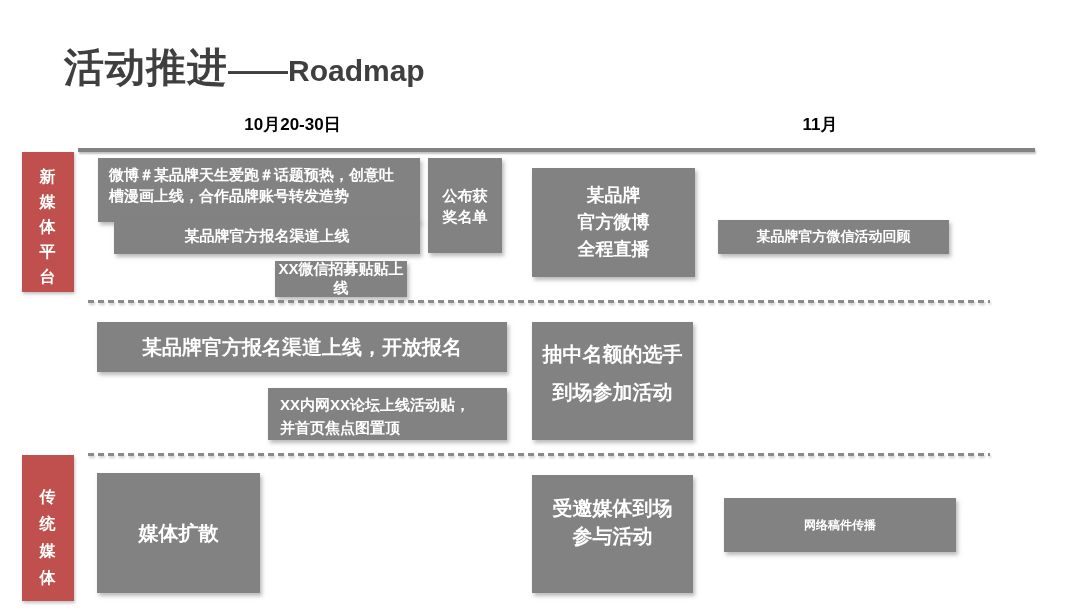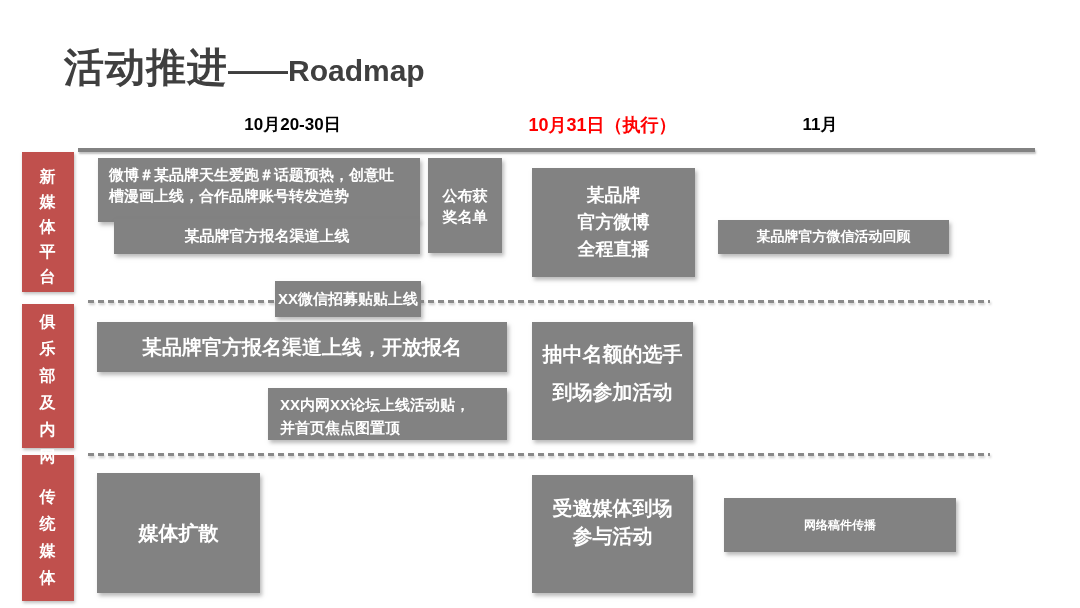--- a/index.html
+++ b/index.html
@@ -42,53 +42,49 @@
   .rlabel2 .vtext{line-height:27px;}
   .rlabel3{top:455px;height:146px;padding-top:28px;z-index:1;}
   .rlabel3 .vtext{line-height:27px;}
   
   .gbox{position:absolute;background:var(--box_gray);color:#fff;font-weight:bold;box-sizing:border-box;
     box-shadow:2px 3px 4px rgba(130,130,130,.55);z-index:2;}
   .center{display:flex;align-items:center;justify-content:center;text-align:center;}
   .pre{white-space:pre-line;}
   .b-weibo-topic{left:98px;top:158px;width:322px;height:64px;font-size:15px;line-height:21px;padding:6px 11px;}
   .b-wechat-post{left:114px;top:219px;width:306px;height:35px;font-size:15px;}
-  .b-wechat-recruit{left:275px;top:261px;width:146px;height:36px;font-size:15px;margin-top:20px;}
+  .b-wechat-recruit{left:275px;top:261px;width:132px;height:36px;font-size:15px;}
   .b-winners{left:428px;top:158px;width:74px;height:95px;font-size:15px;line-height:21px;}
   .b-weibo-live{left:532px;top:168px;width:163px;height:109px;font-size:18px;line-height:27px;}
   .b-wechat-review{left:718px;top:220px;width:231px;height:34px;font-size:14px;}
   .b-signup{left:97px;top:322px;width:410px;height:50px;font-size:20px;}
   .b-forum{left:268px;top:388px;width:239px;height:52px;font-size:15px;line-height:23px;padding:5px 12px;}
   .b-selected{left:532px;top:322px;width:161px;height:118px;font-size:20px;line-height:38px;padding-bottom:16px;}
   .b-media-spread{left:97px;top:473px;width:163px;height:120px;font-size:20px;}
   .b-invited{left:532px;top:475px;width:161px;height:118px;font-size:20px;line-height:28px;padding-bottom:24px;}
   .b-press{left:724px;top:498px;width:232px;height:54px;font-size:12px;}
 </style>
 </head>
 <body>
 
 <div id="slide">
 
   <div class="title">
     <span class="main">活动推进</span><span class="dash">——</span><span class="sub">Roadmap</span>
   </div>
 
   <div class="col-h c1">10月20-30日</div>
-  <div class="col-h c2">10月31日（执行）</div>
   <div class="col-h c3">11月</div>
 
   <div class="topline"></div>
   <div class="dashline dash1"></div>
   <div class="dashline dash2"></div>
 
   <div class="rlabel rlabel1">
     <span class="vtext">新媒体平台</span>
-  </div>
-  <div class="rlabel rlabel2">
-    <span class="vtext">俱乐部及内网</span>
   </div>
   <div class="rlabel rlabel3">
     <span class="vtext">传统媒体</span>
   </div>
 
   <div class="gbox b-weibo-topic pre">微博＃某品牌天生爱跑＃话题预热，创意吐
 槽漫画上线，合作品牌账号转发造势</div>
   <div class="gbox b-wechat-post center">某品牌官方报名渠道上线</div>
   <div class="gbox b-wechat-recruit center">XX微信招募贴贴上线</div>
   <div class="gbox b-weibo-live center pre">某品牌

